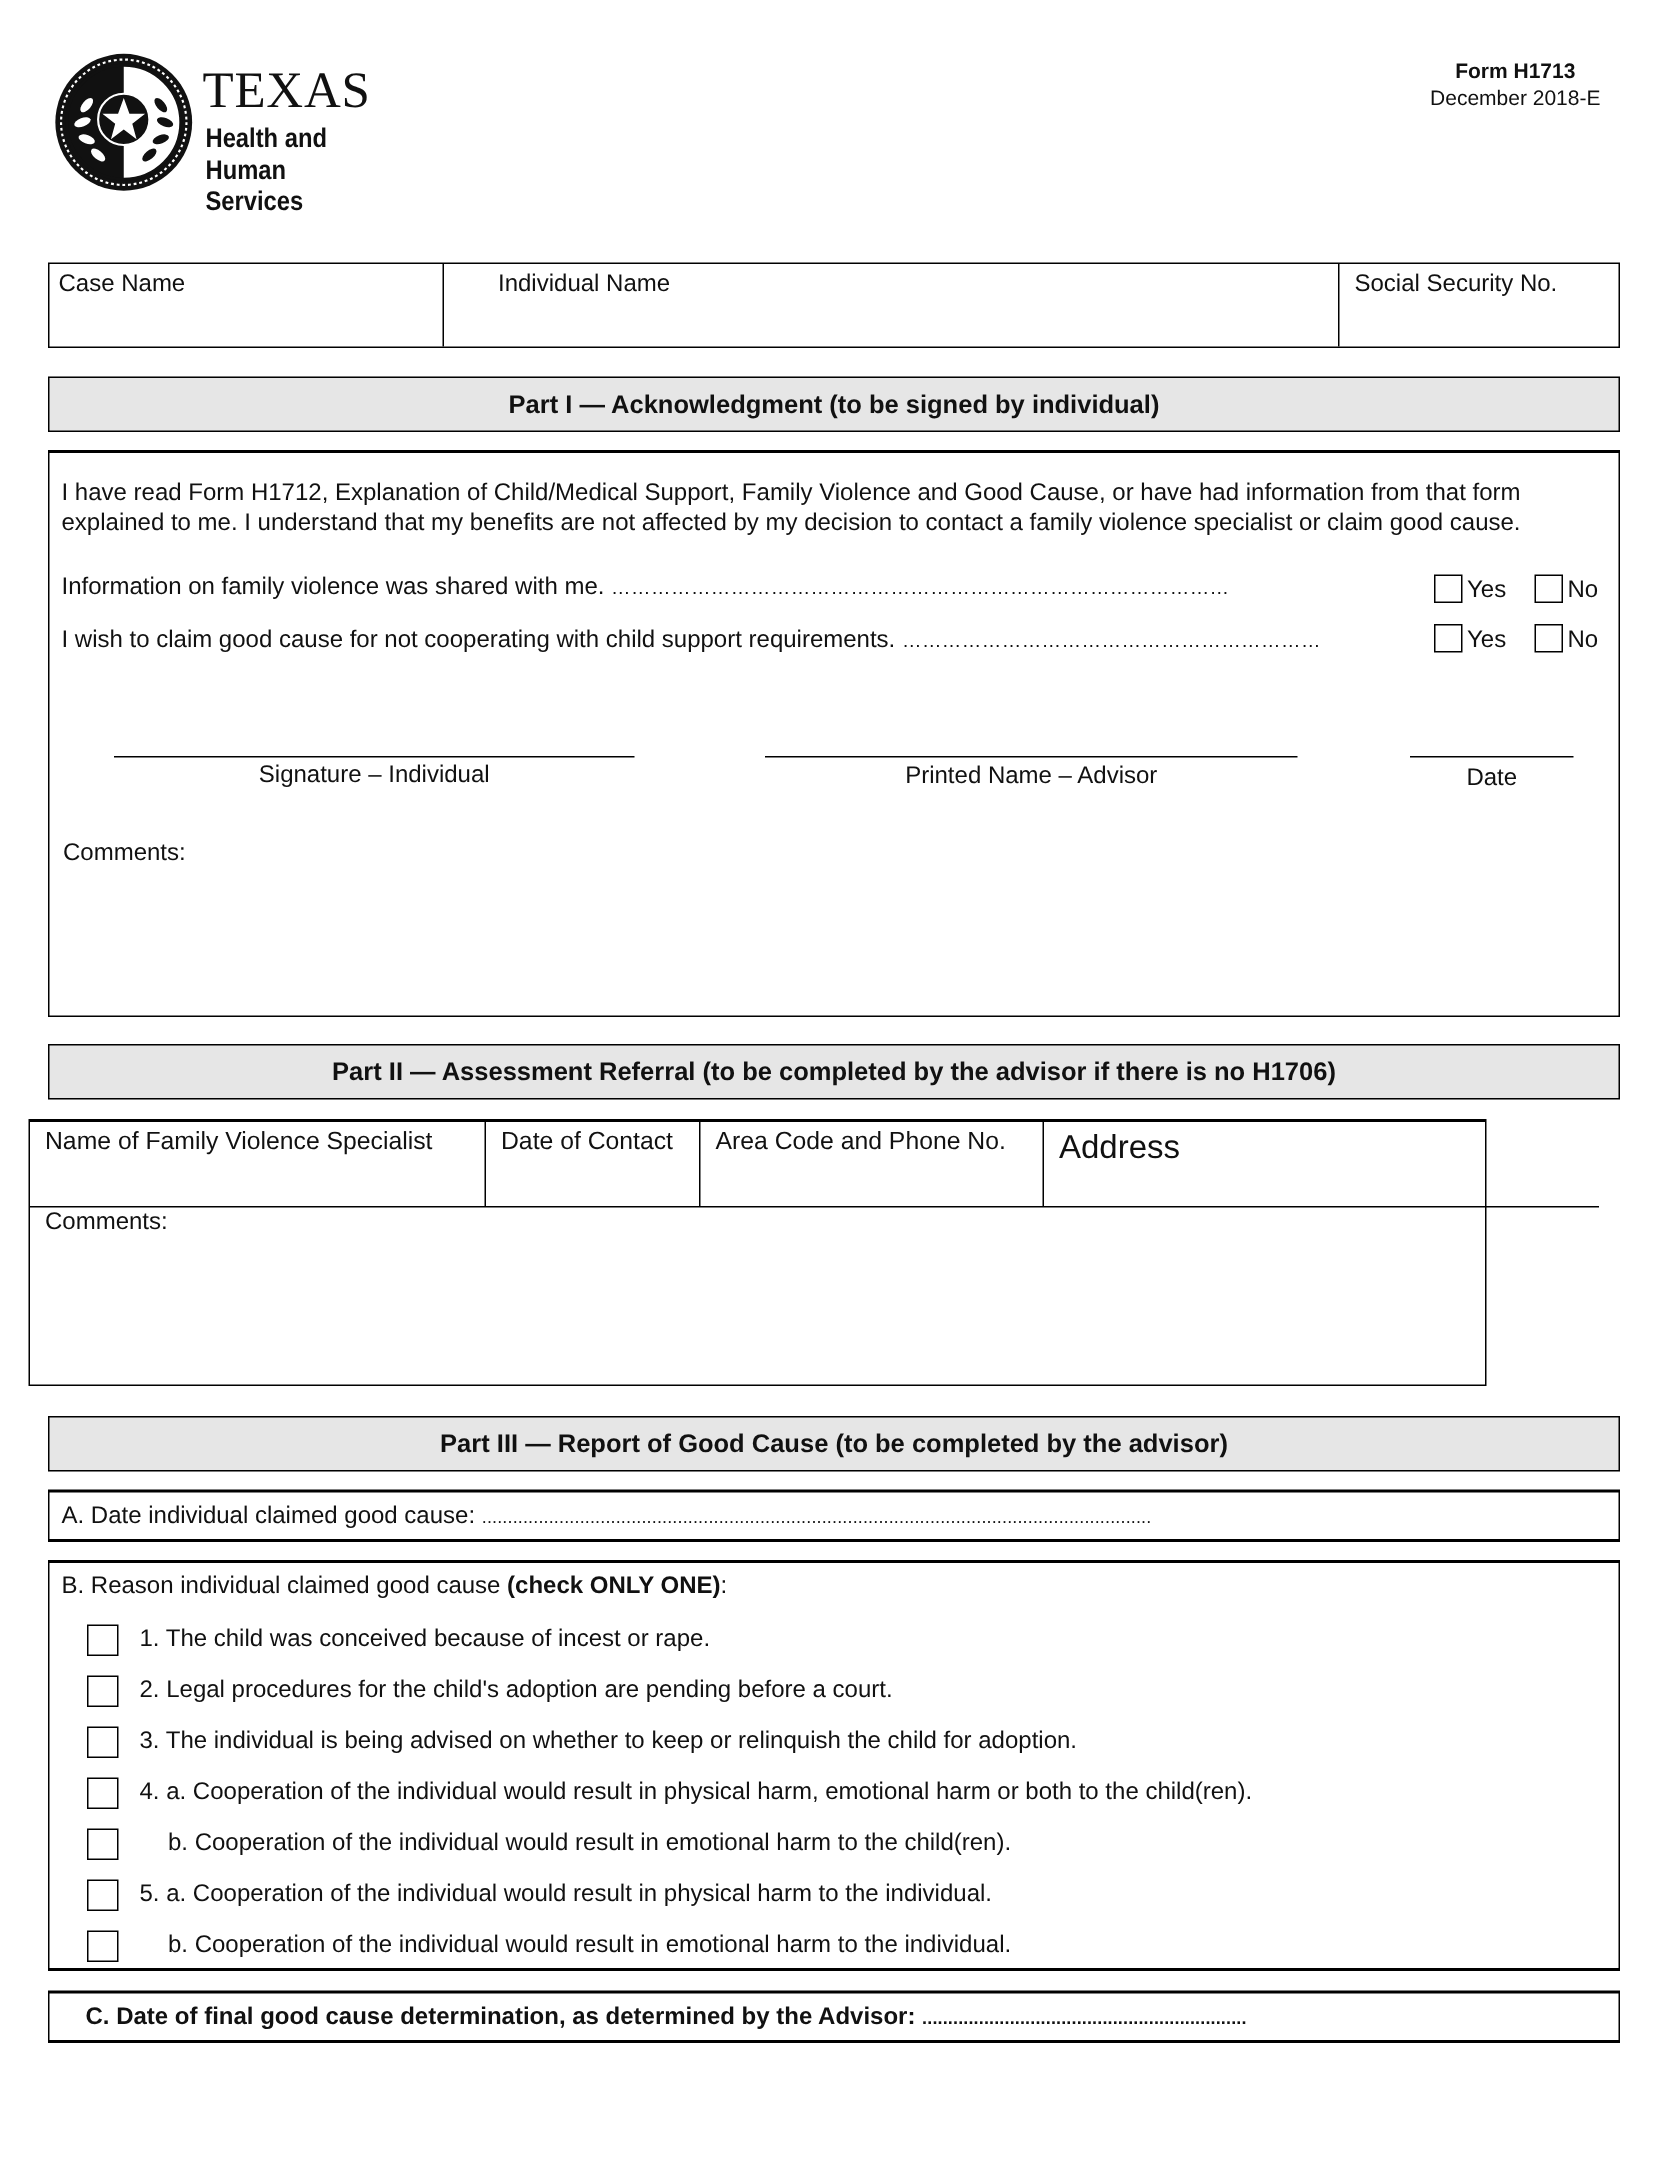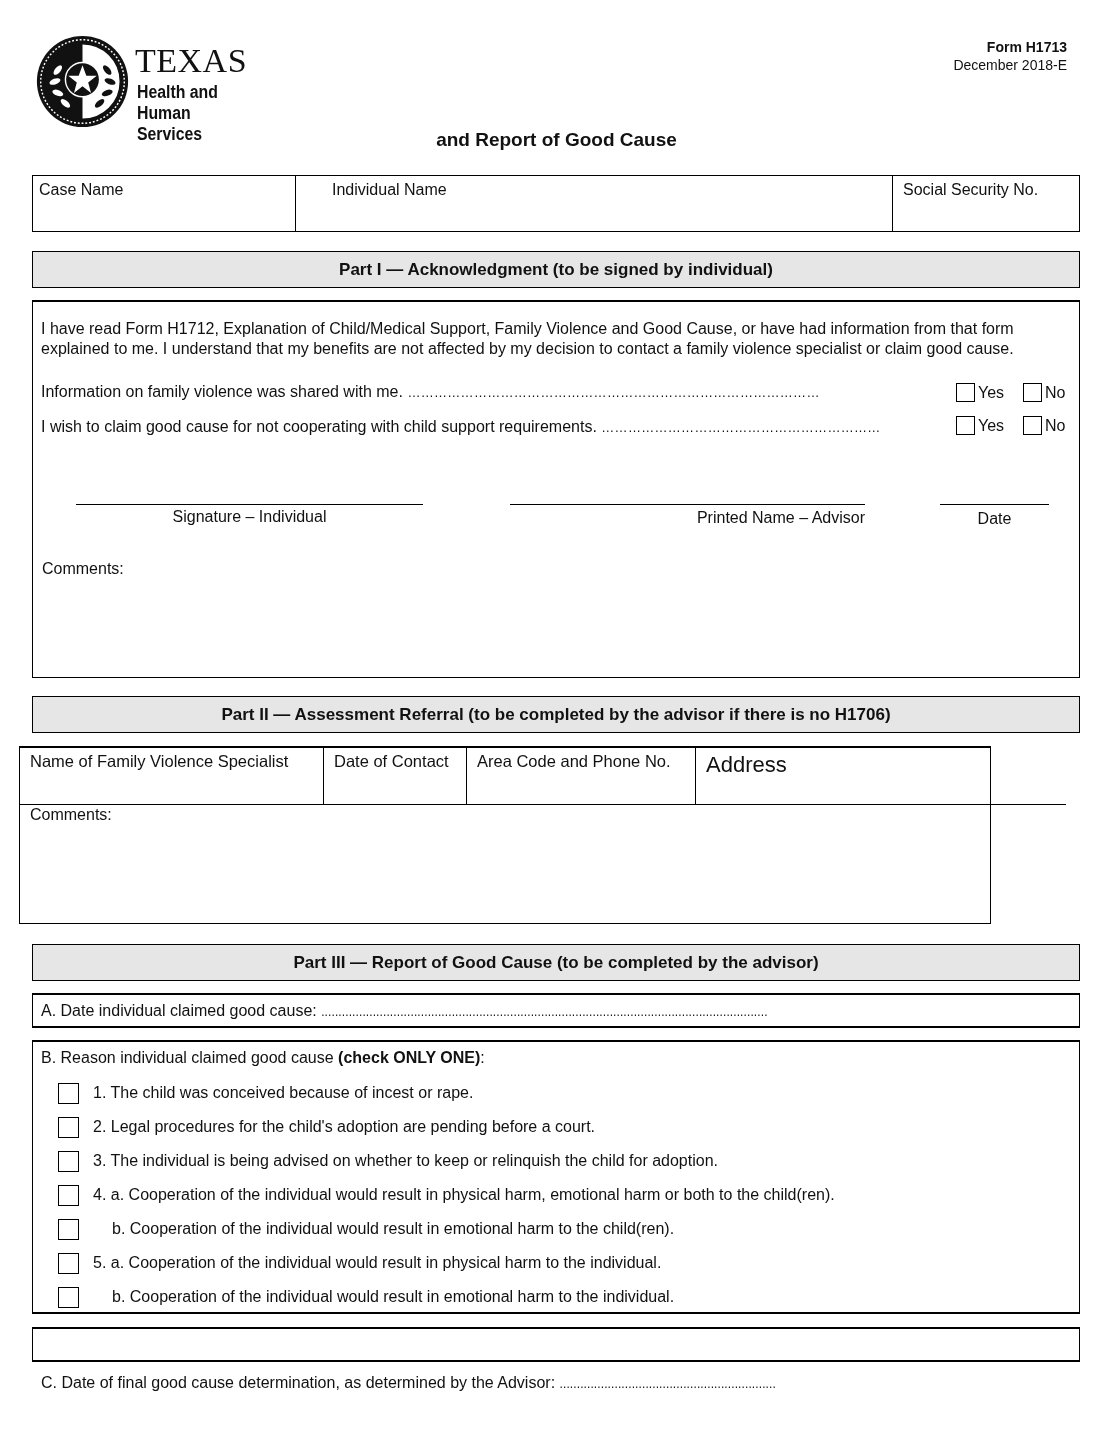--- a/index.html
+++ b/index.html
@@ -3,21 +3,21 @@
 <meta charset="utf-8">
 <style>
   html, body { margin:0; padding:0; background:#fff; }
   body { width:1113px; height:1440px; position:relative; font-family:"Liberation Sans", sans-serif; color:#111; overflow:hidden; }
   .abs { position:absolute; }
   .logo { left:35px; top:34px; width:250px; height:96px; }
   .seal { position:absolute; left:0; top:0; width:95px; height:95px; }
   .logo-texas { position:absolute; left:100px; top:10px; font-family:"Liberation Serif", serif; font-size:34px; letter-spacing:0.5px; line-height:34px; }
   .logo-hhs { position:absolute; left:102px; top:48px; font-size:18px; font-weight:bold; line-height:21px; transform:scaleX(0.88); transform-origin:left top; }
   .form-no { right:46px; top:38px; text-align:right; font-size:14px; line-height:18px; }
-  .form-no .b { font-weight:bold; }
+  .form-no .b { font-weight:bold;text-align:center; }
   .title { left:0; width:1113px; top:128px; text-align:center; font-size:19px; font-weight:bold; line-height:24px; }
   .box { border:1px solid #000; box-sizing:border-box; }
   .hdrbar { background:#e6e6e6; border:1px solid #000; box-sizing:border-box; text-align:center; font-weight:bold; font-size:17px; }
   .cell { position:absolute; top:0; bottom:0; box-sizing:border-box; padding:5px 6px; font-size:16px; }
   .cell.bl { border-left:1px solid #000; }
   .t16 { font-size:16px; }
   .cb { display:inline-block; width:19px; height:19px; border:1px solid #000; box-sizing:border-box; background:#fff; }
   .line { border-top:1px solid #000; position:absolute; }
   .reason-row { position:absolute; left:25px; font-size:16px; }
   .reason-row .cb { position:absolute; left:0; top:0; width:21px; height:21px; }
@@ -54,21 +54,20 @@
     <div>Services</div>
   </div>
 </div>
 
 <div class="abs form-no">
   <div class="b">Form H1713</div>
   <div>December 2018-E</div>
 </div>
 
 <div class="abs title">
-  <div>and Report of Good Cause</div>
 </div>
 
 <div class="abs box" style="left:32px; top:175px; width:1048px; height:57px;">
   <div class="cell" style="left:0; width:262px;"><span>Case Name</span></div>
   <div class="cell bl" style="left:262px; width:380px;padding-left:32px;"><span style="padding-left:4px;">Individual Name</span></div>
   <div class="cell bl" style="left:859px; width:189px;"><span style="padding-left:4px;">Social Security No.</span></div>
 </div>
 
 <div class="abs hdrbar" style="left:32px; top:251px; width:1048px; height:37px; line-height:35px;">Part I — Acknowledgment (to be signed by individual)</div>
 
@@ -89,21 +88,21 @@
     <span>I wish to claim good cause for not cooperating with child support requirements.</span>
     <span style="font-size:13px; letter-spacing:0.3px;">………………………………………………………</span>
     <span class="abs" style="left:915px; top:-2px;"><span class="cb" style="vertical-align:-4px;"></span><span style="margin-left:3px;">Yes</span></span>
     <span class="abs" style="left:982px; top:-2px;"><span class="cb" style="vertical-align:-4px;"></span><span style="margin-left:3px;">No</span></span>
   </div>
 
   <div class="line" style="left:43px; top:202px; width:347px;"></div>
   <div class="abs t16" style="left:43px; width:347px; top:206px; text-align:center;">Signature – Individual</div>
 
   <div class="line" style="left:477px; top:202px; width:355px;"></div>
-  <div class="abs t16" style="left:477px; width:355px; top:207px; text-align:right;">Printed Name – Advisor</div>
+  <div class="abs t16" style="left:477px; width:355px; top:207px; text-align:center;">Printed Name – Advisor</div>
 
   <div class="line" style="left:907px; top:202px; width:109px;"></div>
   <div class="abs t16" style="left:907px; width:109px; top:208px; text-align:center;">Date</div>
 
   <div class="abs t16" style="left:9px; top:258px;">Comments:</div>
   <div class="abs" style="left:9px; top:282px; right:9px; bottom:8px;"></div>
 </div>
 
 <div class="abs hdrbar" style="left:32px; top:696px; width:1048px; height:37px; line-height:35px;">Part II — Assessment Referral (to be completed by the advisor if there is no H1706)</div>
 
@@ -156,17 +155,17 @@
     <span class="cb"></span>
     <span class="txt">5. a. Cooperation of the individual would result in physical harm to the individual.</span>
   </div>
   <div class="reason-row" style="top:245px;">
     <span class="cb"></span>
     <span class="txt" style="left:54px;">b. Cooperation of the individual would result in emotional harm to the individual.</span>
   </div>
 </div>
 
 <div class="abs box" style="left:32px; top:1327px; width:1048px; height:35px; border-top-width:2px; border-bottom-width:2px;">
-  <div class="abs t16" style="left:8px; top:7px; white-space:nowrap; font-weight:normal;margin-top:38px;">
+  <div class="abs t16" style="left:24px; top:7px; white-space:nowrap; font-weight:bold;">
     <span>C. Date of final good cause determination, as determined by the Advisor:</span>
     <span style="font-size:12px; letter-spacing:0.1px;">...............................................................</span>
   </div>
 </div>
 
 </body></html>

